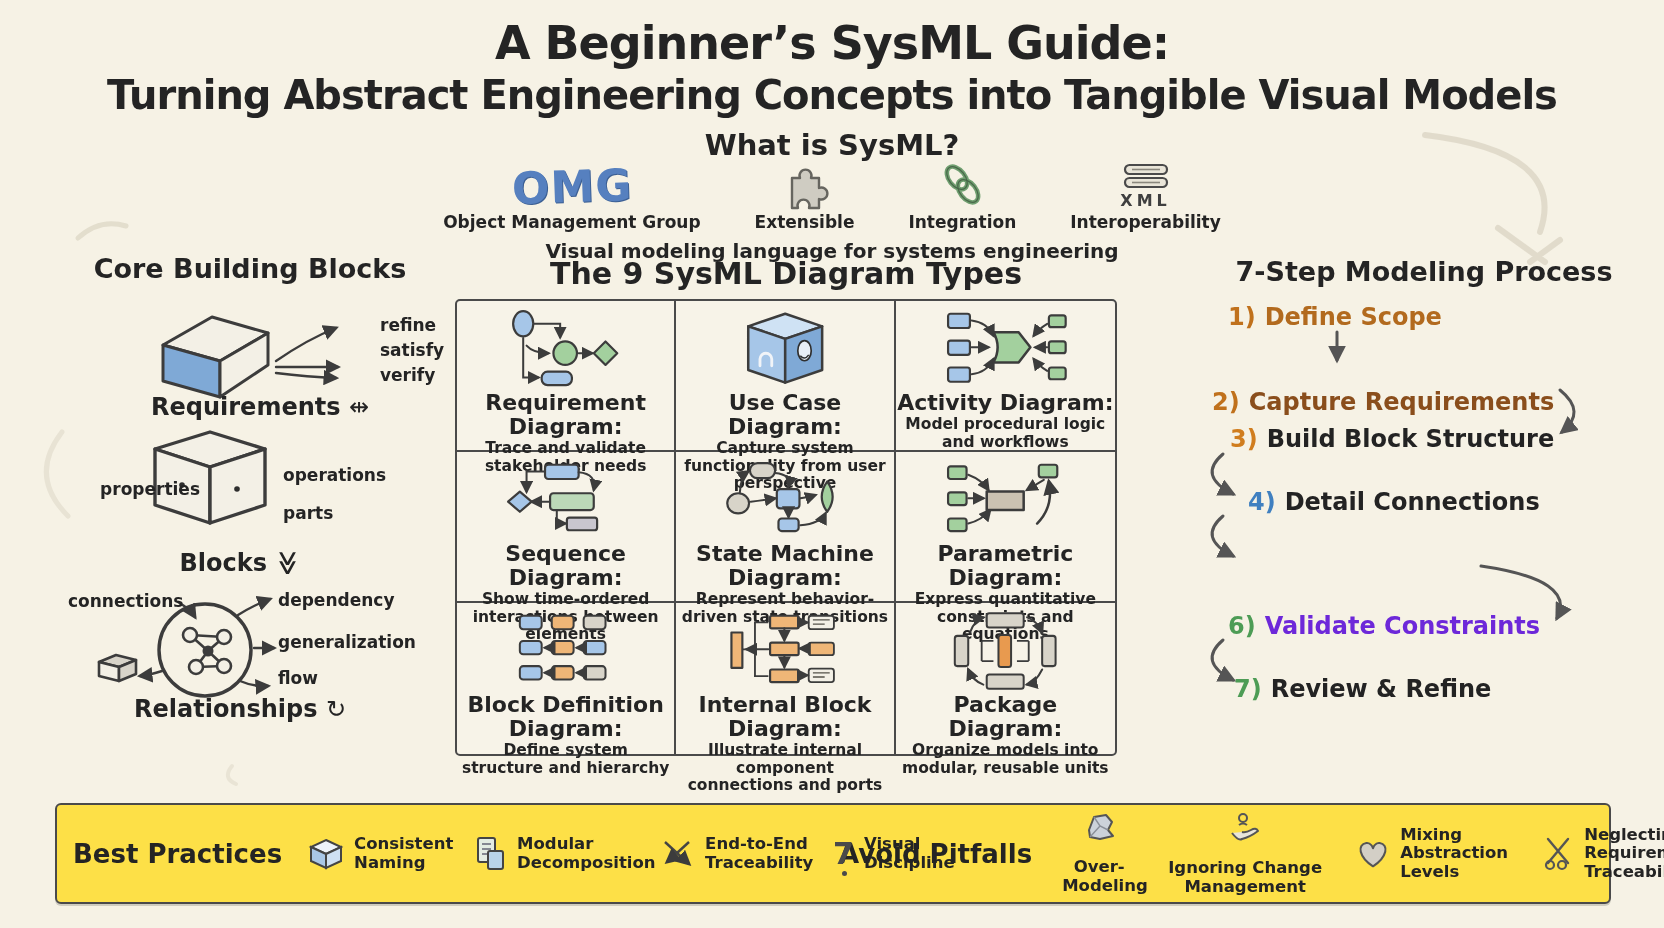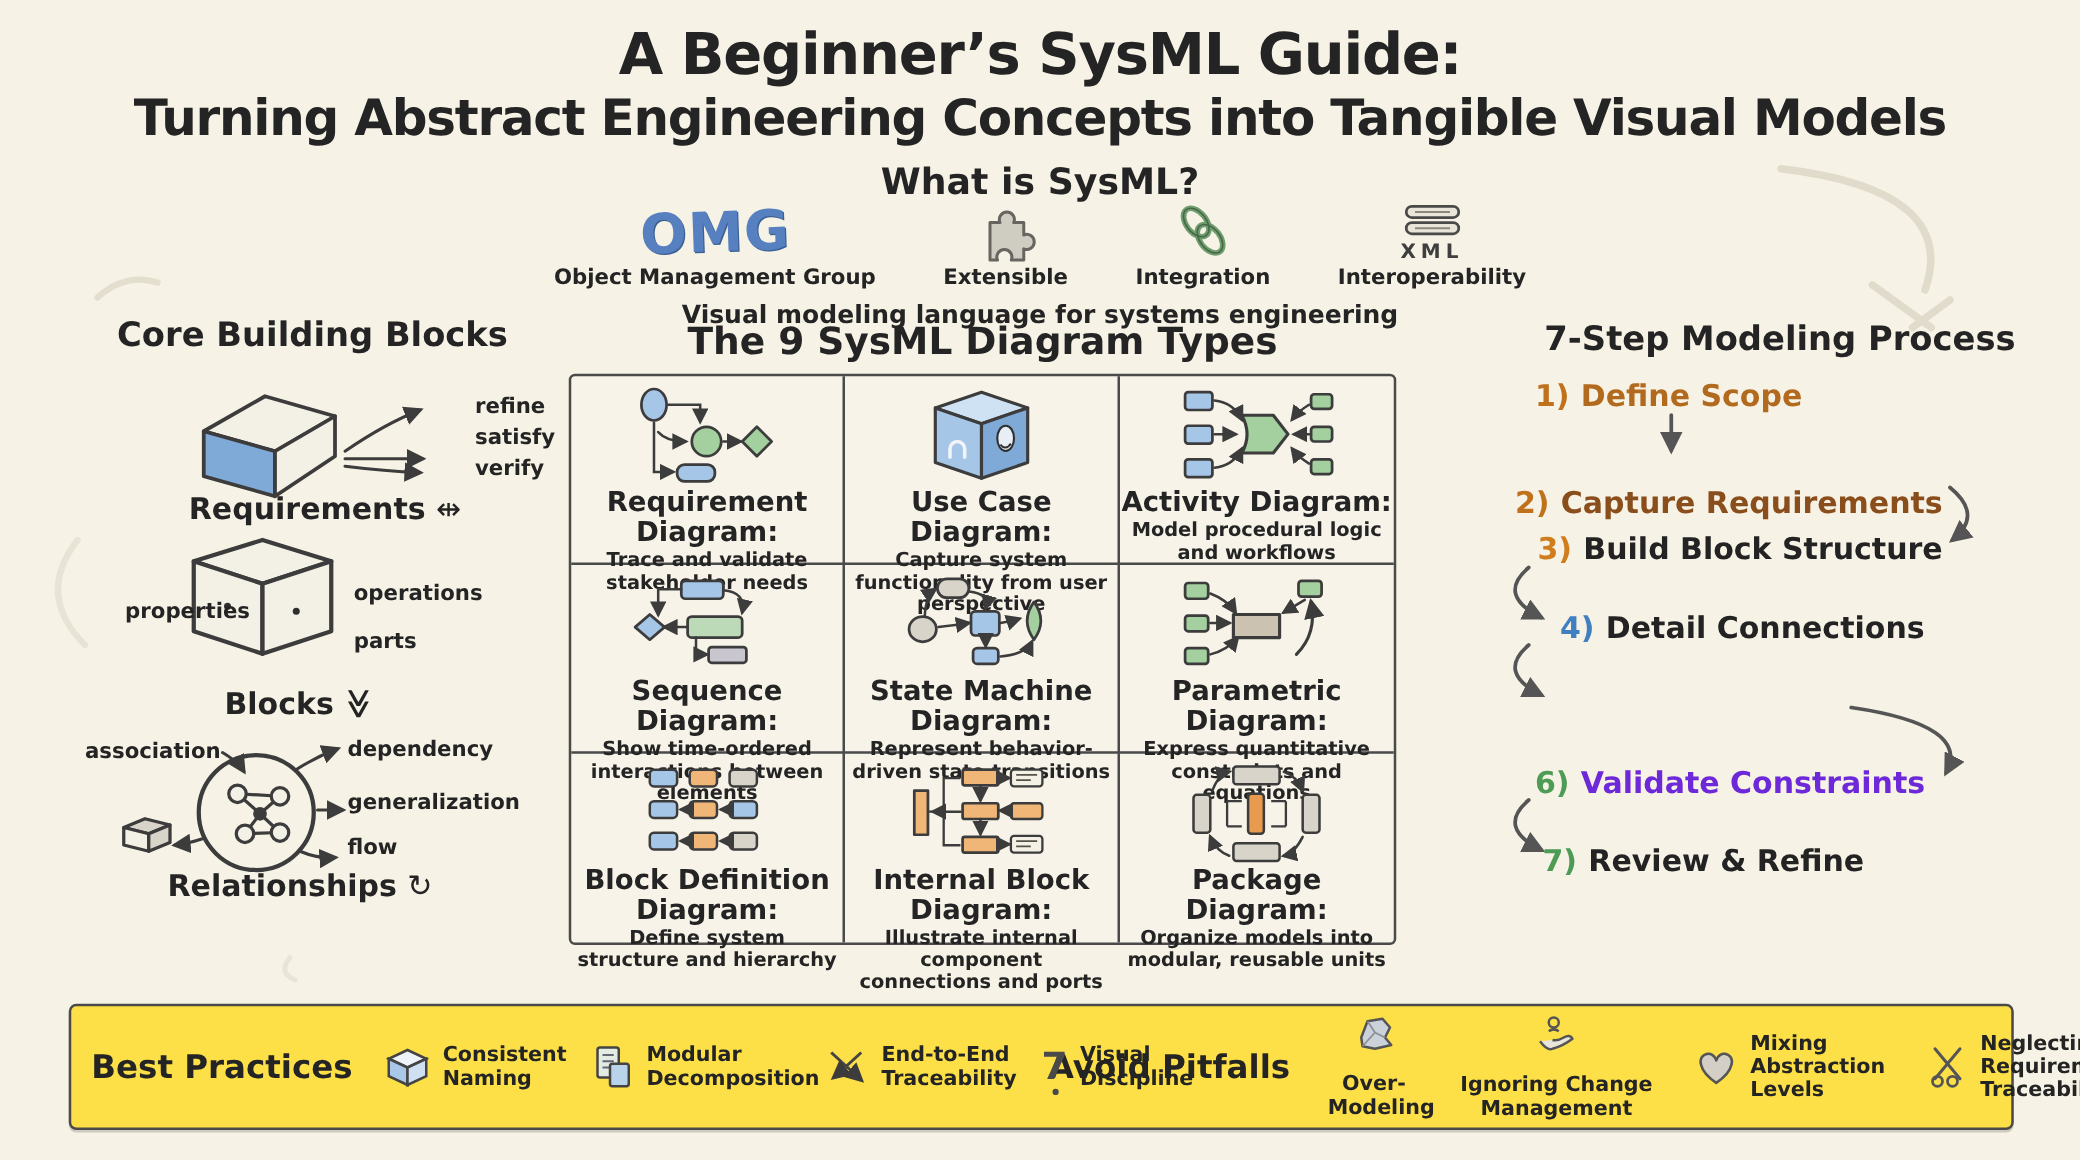--- a/index.html
+++ b/index.html
@@ -199,21 +199,21 @@
   </div>
 
   <span class="lbl" style="left:25px;top:228px;width:135px;text-align:right;">properties</span>
   <span class="lbl" style="left:243px;top:214px;">operations</span>
   <span class="lbl" style="left:243px;top:252px;">parts</span>
   <div class="biglbl" style="left:100px;top:296px;width:200px;">
     <span>Blocks</span>
     <span class="sym-rot">≫</span>
   </div>
 
-  <span class="lbl" style="left:28px;top:340px;">association</span>
+  <span class="lbl" style="left:28px;top:340px;">connections</span>
   <span class="lbl" style="left:238px;top:339px;">dependency</span>
   <span class="lbl" style="left:238px;top:381px;">generalization</span>
   <span class="lbl" style="left:238px;top:417px;">flow</span>
   <div class="biglbl" style="left:60px;top:442px;width:280px;">
     <span>Relationships</span>
     <span class="sym">↻</span>
   </div>
 </section>
 
 <section class="gridwrap">

